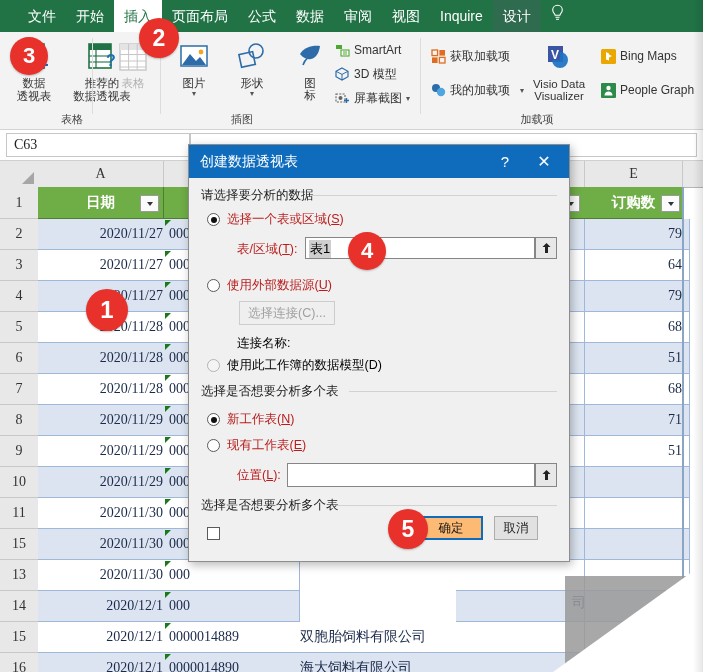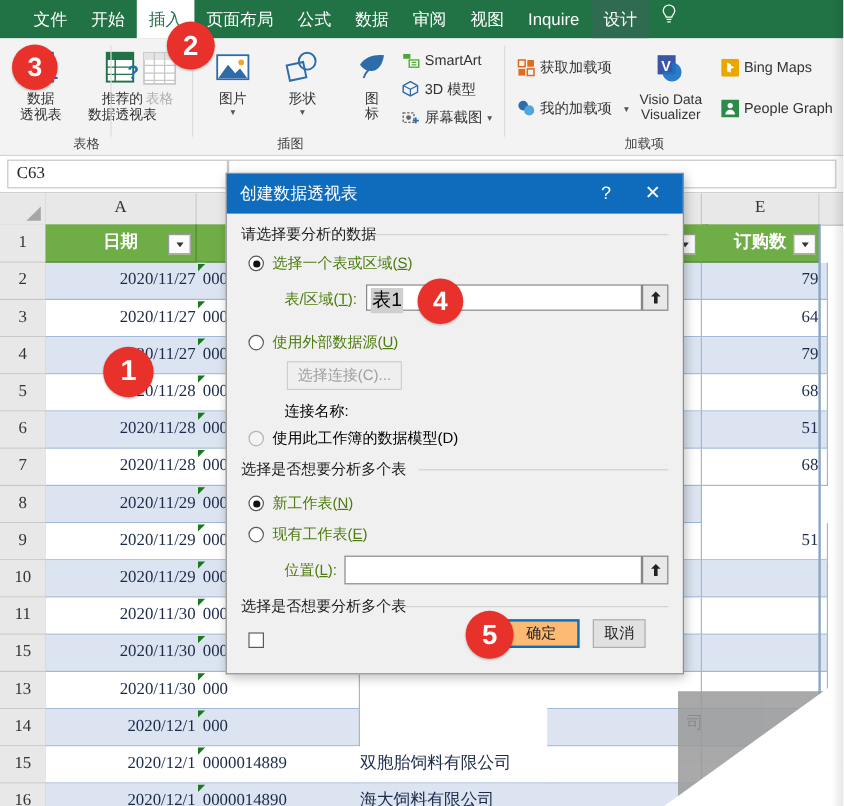--- a/index.html
+++ b/index.html
@@ -88,26 +88,26 @@
   .dlgx{position:absolute;right:8px;top:0;width:34px;height:33px;line-height:33px;color:#fff;
         font-size:16px;text-align:center;cursor:default;}
 
   .dsec{position:absolute;font-size:12.5px;color:#1a1a1a;white-space:nowrap;}
   .dsecline{position:absolute;height:1px;background:#d2d2d2;}
   .radio{position:absolute;width:13px;height:13px;border:1px solid #5a5a5a;border-radius:50%;
          background:#fff;box-sizing:border-box;cursor:default;}
   .radio.on:after{content:"";position:absolute;left:2.5px;top:2.5px;width:6px;height:6px;
                   border-radius:50%;background:#111;}
   .radio.dis{border-color:#b4b4b4;background:#f4f4f4;}
-  .dlabel{position:absolute;font-size:12.5px;color:#4d7c0f;white-space:nowrap;cursor:default;}
+  .dlabel{position:absolute;font-size:12.5px;color:#b91c1c;white-space:nowrap;cursor:default;}
   .dlabel.dis{color:#000000;}
   .dlabel u{text-decoration:underline;}
 
   .tfield{position:absolute;background:#fff;border:1px solid #868686;box-sizing:border-box;}
-  .tfield .val{position:absolute;left:3px;top:2px;font-size:16px;color:#000;
+  .tfield .val{position:absolute;left:3px;top:2px;font-size:13px;color:#000;
                background:#cfcfcf;padding:0 1px;}
   .picker{position:absolute;width:22px;background:#e8e8e8;border:1px solid #868686;
           box-sizing:border-box;display:flex;align-items:center;justify-content:center;
           font-size:13px;color:#222;cursor:default;}
 
   .dbtn{position:absolute;background:#e1e1e1;border:1px solid #adadad;box-sizing:border-box;
         font-size:12.5px;color:#1a1a1a;display:flex;align-items:center;justify-content:center;
         cursor:default;}
   .dbtn.dis{color:#a0a0a0;background:#efefef;border-color:#cdcdcd;}
   .dbtn.prim{border:2px solid #0f6cbd;background:#e1e1e1;}
@@ -458,20 +458,21 @@
     <div class="cell band" style="left:456px;top:430px;width:128px;height:30px"></div>
     <div class="cell white" style="left:456px;top:461px;width:128px;height:30px"></div>
     <div class="cell band" style="left:456px;top:492px;width:128px;height:30px"></div>
 
     <div class="cell band  r-al" style="left:585px;top:58px;width:97px;height:30px;line-height:30px">79</div>
     <div class="cell white r-al" style="left:585px;top:89px;width:97px;height:30px;line-height:30px">64</div>
     <div class="cell band  r-al" style="left:585px;top:120px;width:97px;height:30px;line-height:30px">79</div>
     <div class="cell white r-al" style="left:585px;top:151px;width:97px;height:30px;line-height:30px">68</div>
     <div class="cell band  r-al" style="left:585px;top:182px;width:97px;height:30px;line-height:30px">51</div>
     <div class="cell white r-al" style="left:585px;top:213px;width:97px;height:30px;line-height:30px">68</div>
+    <div class="cell band  r-al" style="left:585px;top:244px;width:97px;height:30px;line-height:30px">71</div>
     <div class="cell white r-al" style="left:585px;top:275px;width:97px;height:30px;line-height:30px">51</div>
     <div class="cell band  r-al" style="left:585px;top:306px;width:97px;height:30px;line-height:30px"></div>
     <div class="cell white r-al" style="left:585px;top:337px;width:97px;height:30px;line-height:30px"></div>
     <div class="cell band  r-al" style="left:585px;top:368px;width:97px;height:30px;line-height:30px"></div>
     <div class="cell white r-al" style="left:585px;top:399px;width:97px;height:30px;line-height:30px"></div>
     <div class="cell band  r-al" style="left:585px;top:430px;width:97px;height:30px;line-height:30px"></div>
 
     <div style="position:absolute;left:682px;top:26px;width:2px;height:485px;background:#8aa6c4"></div>
   </div>
 

